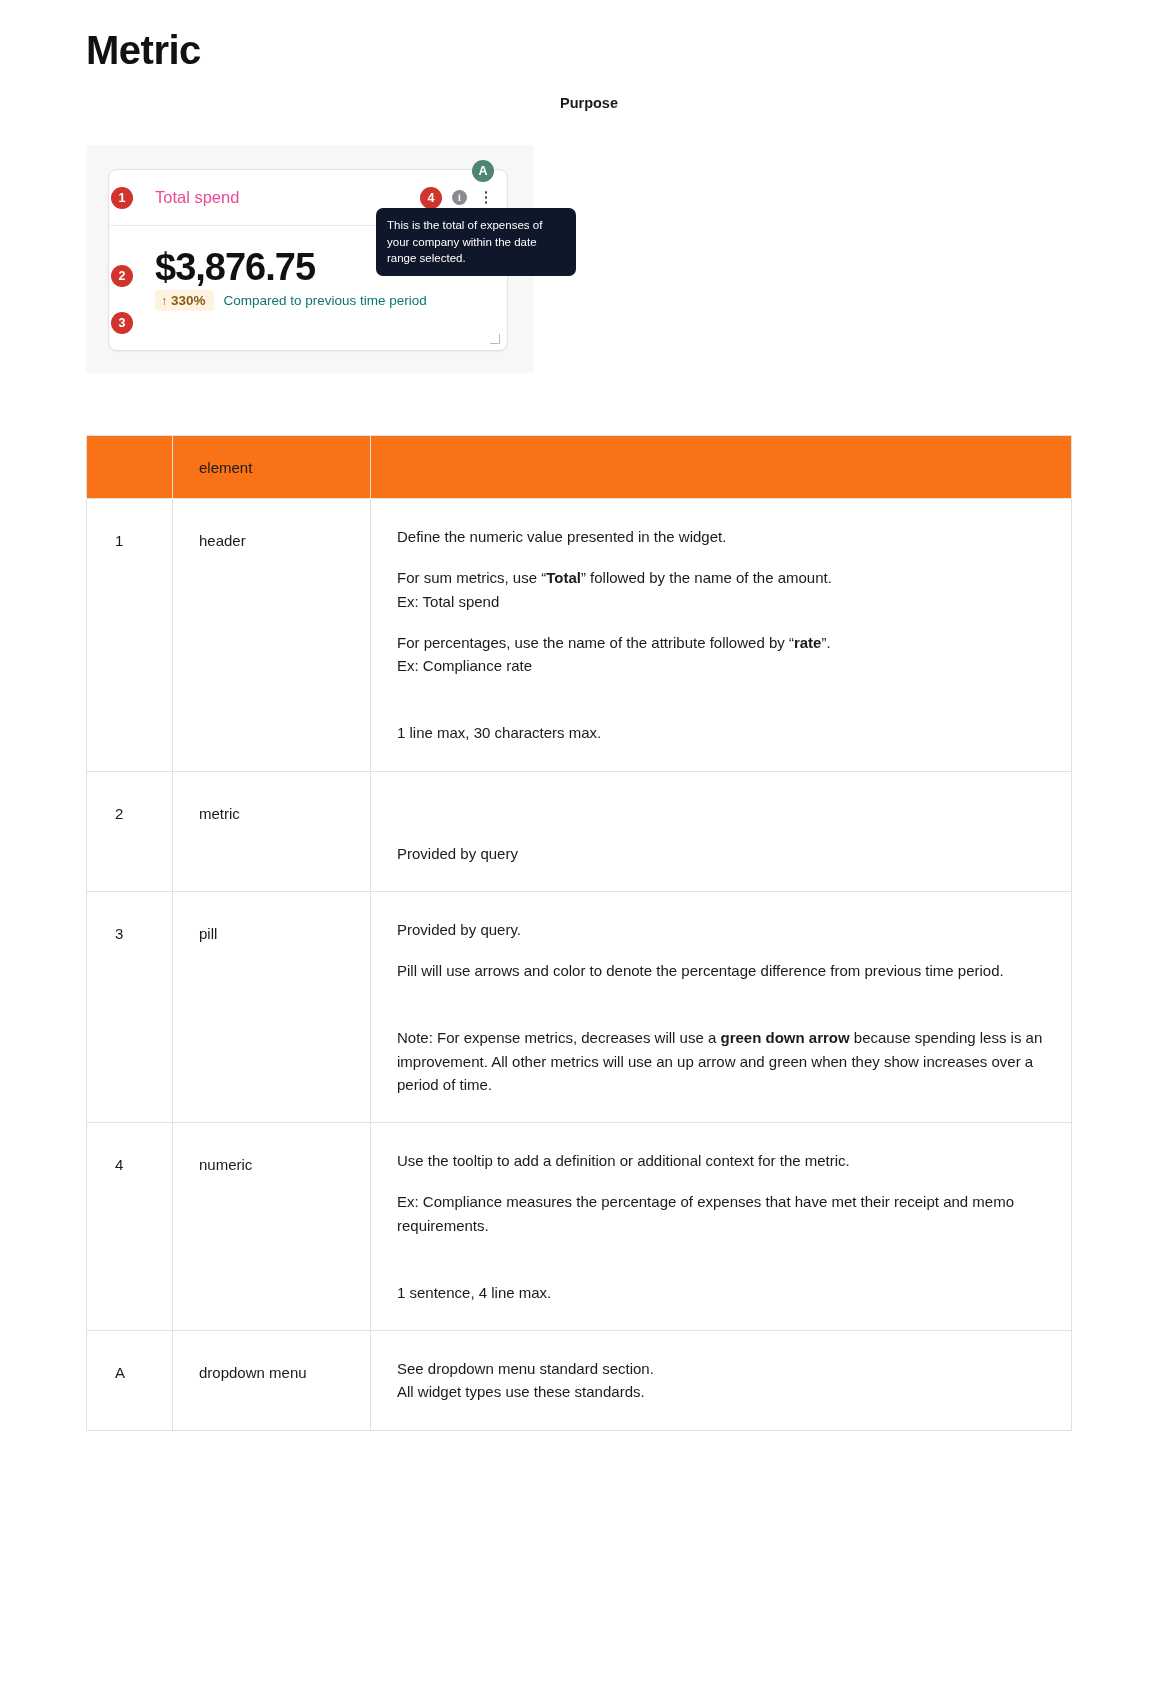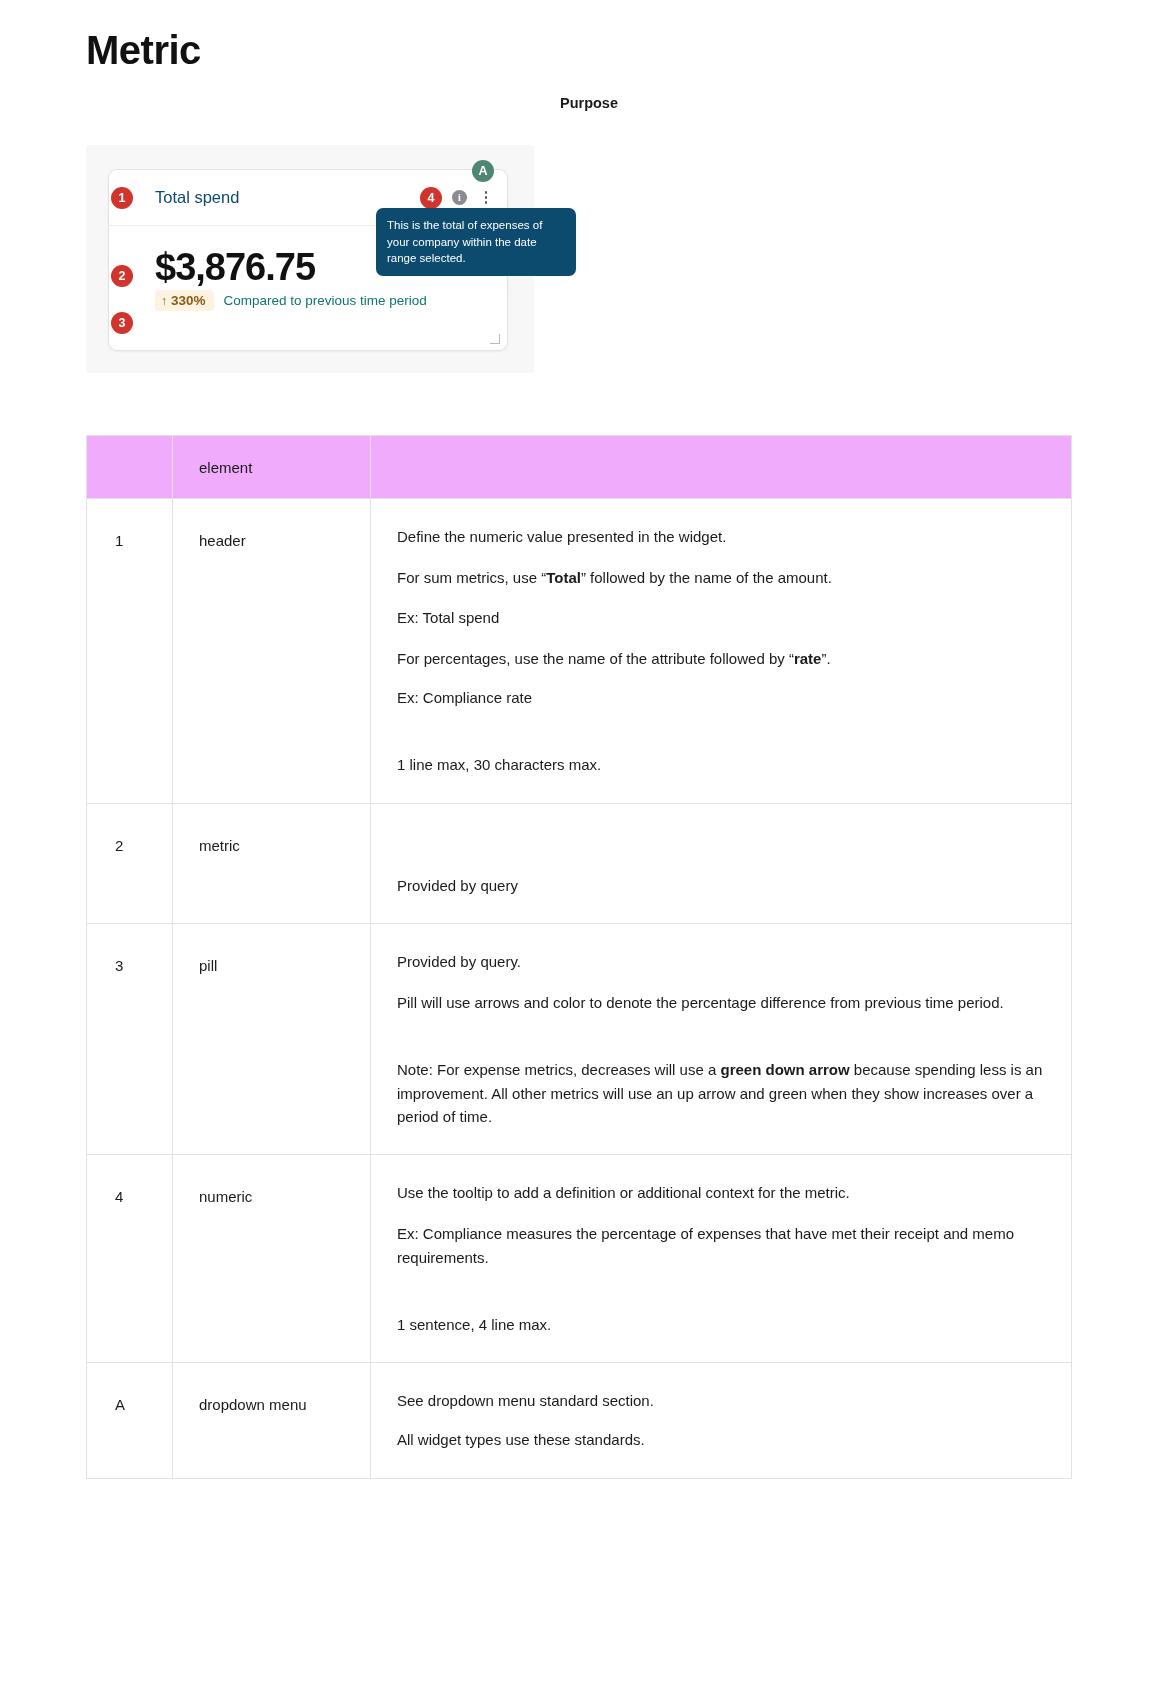--- a/index.html
+++ b/index.html
@@ -67,21 +67,21 @@
     position: relative;
     height: 56px;
     border-bottom: 1px solid #ececef;
     display: flex;
     align-items: center;
     padding: 0 14px 0 46px;
     box-sizing: border-box;
   }
   .widget-title {
     font-size: 16.5px;
-    color: #0c4a6e;
+    color: #ec4899;
     font-weight: 400;
   }
   .header-icons {
     margin-left: auto;
     display: flex;
     align-items: center;
     gap: 12px;
   }
   .info-icon {
     width: 15px; height: 15px;
@@ -171,21 +171,21 @@
   .b2 { left: 25px;  top: 120px; }
   .b3 { left: 25px;  top: 167px; }
   .b4 { left: 334px; top: 42px; }
   .bA { left: 386px; top: 15px; }
 
   .tooltip {
     position: absolute;
     left: 290px;
     top: 63px;
     width: 178px;
-    background: #0c4a6e;
+    background: #0f172a;
     color: #ffffff;
     border-radius: 7px;
     padding: 9px 11px;
     font-size: 11.5px;
     line-height: 1.45;
     z-index: 6;
   }
 
   
   table.spec {
@@ -198,21 +198,21 @@
   table.spec col.c1 { width: 86px; }
   table.spec col.c2 { width: 198px; }
   table.spec col.c3 { width: 701px; }
 
   table.spec th, table.spec td {
     border: 1px solid #e2e2e5;
     vertical-align: top;
     text-align: left;
   }
   table.spec thead th {
-    background: #f0abfc;
+    background: #f97316;
     height: 62px;
     font-weight: 400;
     font-size: 15px;
     color: #1b1b1b;
     padding: 0 0 0 26px;
     vertical-align: middle;
   }
   table.spec tbody td {
     padding: 26px 22px 26px 26px;
     color: #1b1b1b;
@@ -224,21 +224,21 @@
   }
   table.spec td.elem {
     padding-left: 26px;
     padding-top: 30px;
   }
   table.spec td.desc p {
     margin: 0 0 18px 0;
   }
   table.spec td.desc p:last-child { margin-bottom: 0; margin-top: 44px; }
   table.spec td.desc .tight { margin-bottom: 0; }
-  table.spec td.desc .tight + p { margin-top: 16px; }
+  table.spec td.desc .tight + p { margin-top: 0; }
   .hdr-blank { }
 </style>
 </head>
 <body>
 
 <div class="page">
 
   <h1 class="title">Metric</h1>
 
   <div>

